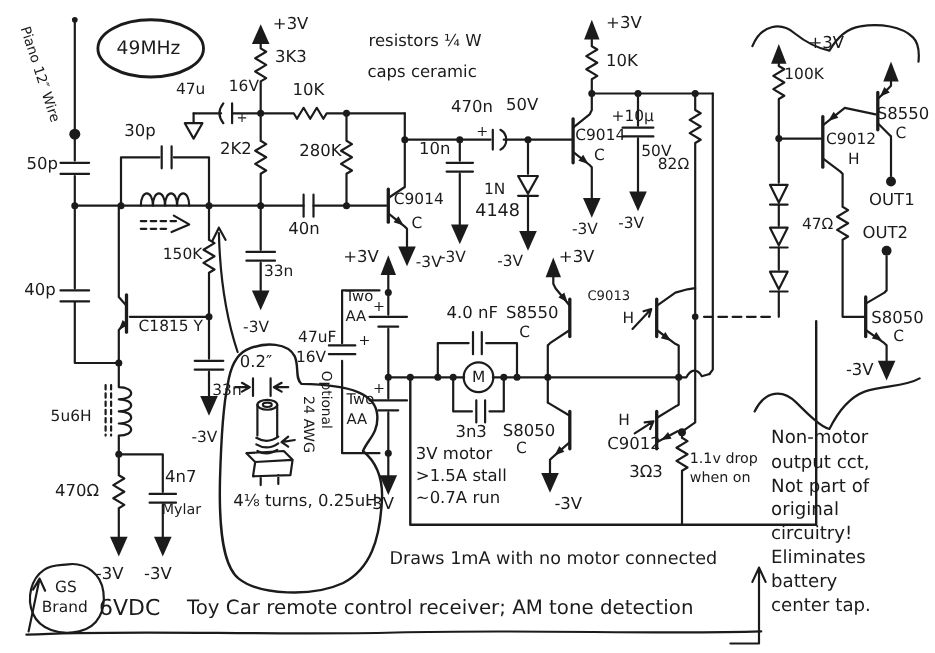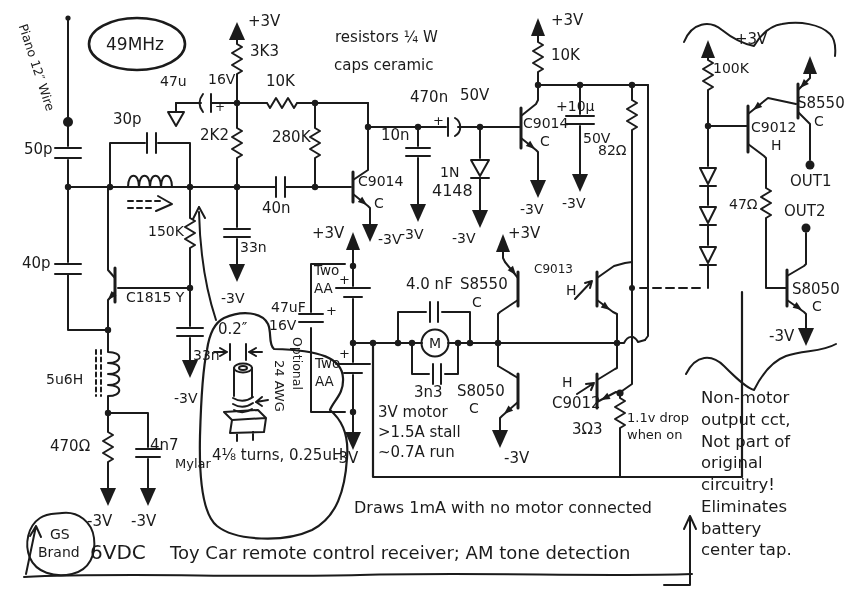--- a/index.html
+++ b/index.html
@@ -246,22 +246,22 @@
       <div class="lbl" style="left: 148px; top: 222px; font-size: 14px;">150K</div>
       <div class="lbl" style="left: 126px; top: 288px; font-size: 14px;">C1815 Y</div>
       <div class="lbl" style="left: 240px; top: 238px; font-size: 14px;">33n</div>
       <div class="lbl" style="left: 221px; top: 289px; font-size: 14px;">-3V</div>
       <div class="lbl" style="left: 193px; top: 346px; font-size: 14px;">33n</div>
       <div class="lbl" style="left: 174px; top: 389px; font-size: 14px;">-3V</div>
       <div class="lbl" style="left: 22px; top: 254px; font-size: 15px;">40p</div>
       <div class="lbl" style="left: 262px; top: 199px; font-size: 15px;">40n</div>
       <div class="lbl" style="left: 46px; top: 358px; font-size: 14px; margin-top: 12px;">5u6H</div>
       <div class="lbl" style="left: 50px; top: 437px; font-size: 15px;">470Ω</div>
-      <div class="lbl" style="left: 150px; top: 436px; font-size: 15px;">4n7</div>
-      <div class="lbl" style="left: 147px; top: 455px; font-size: 13px; margin-left: 28px;">Mylar</div>
+      <div class="lbl" style="left: 150px; top: 424px; font-size: 15px;">4n7</div>
+      <div class="lbl" style="left: 147px; top: 455px; font-size: 13px;">Mylar</div>
       <div class="lbl" style="left: 87px; top: 512px; font-size: 15px;">-3V</div>
       <div class="lbl" style="left: 131px; top: 512px; font-size: 15px;">-3V</div>
       <div class="lbl" style="left: 218px; top: 320px; font-size: 15px;">0.2″</div>
       <div class="lbl" style="left: 288px; top: 360px; font-size: 13px; transform: rotate(90deg); transform-origin: left top;">24 AWG</div>
       <div class="lbl" style="left: 212px; top: 446px; font-size: 15px;">4⅛ turns, 0.25uH</div>
       <div class="lbl" style="left: 312px; top: 224px; font-size: 15px;">+3V</div>
       <div class="lbl" style="left: 339px; top: 271px; font-size: 13px;">+</div>
       <div class="lbl" style="left: 314px; top: 262px; font-size: 13.5px;">Two
 AA</div>
       <div class="lbl" style="left: 271px; top: 298px; font-size: 14px;">47uF</div>

